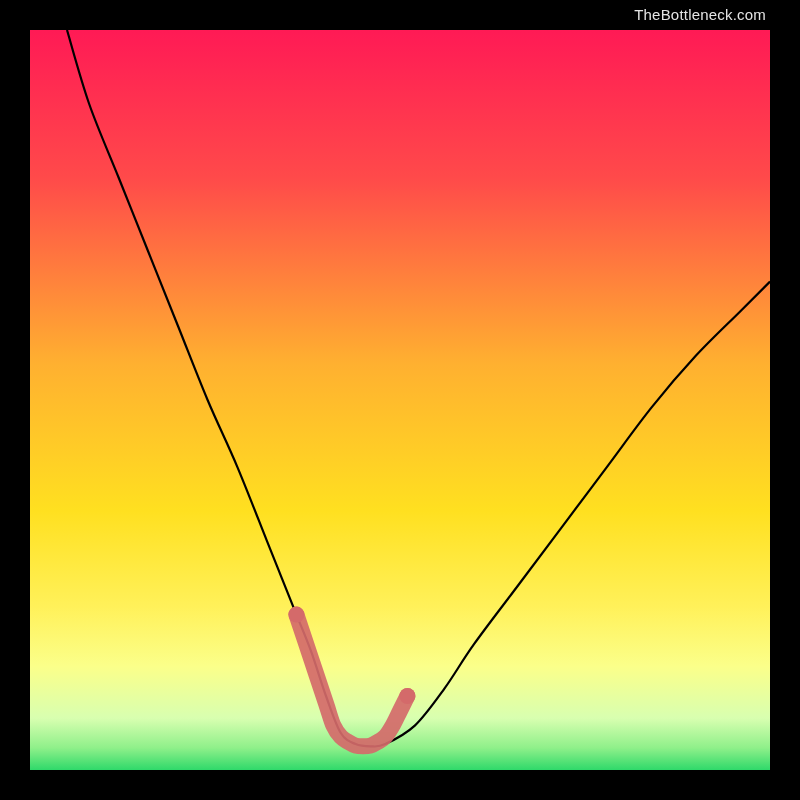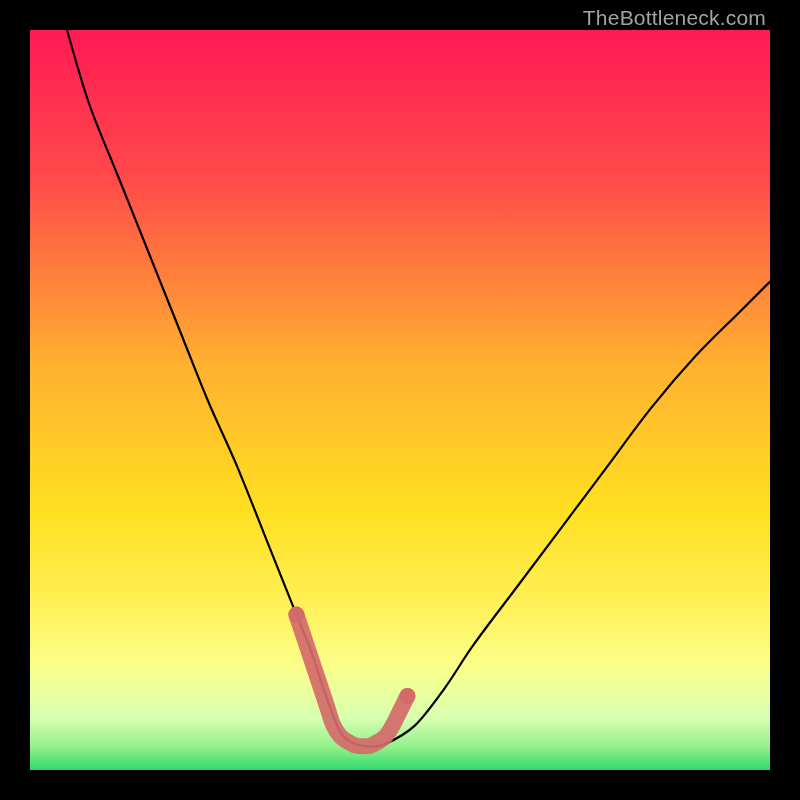--- a/index.html
+++ b/index.html
@@ -21,22 +21,22 @@
     position: absolute;
     left: 30px;
     top: 30px;
     width: 740px;
     height: 740px;
   }
   .watermark {
     position: absolute;
     top: 6px;
     right: 34px;
-    color: #a3a3a3;
-    font-size: 21px;
+    color: #e5e5e5;
+    font-size: 15px;
     letter-spacing: 0.2px;
     font-weight: 400;
     user-select: none;
   }
   svg { display: block; }
 </style>
 </head>
 <body>
 
 <div class="frame">

